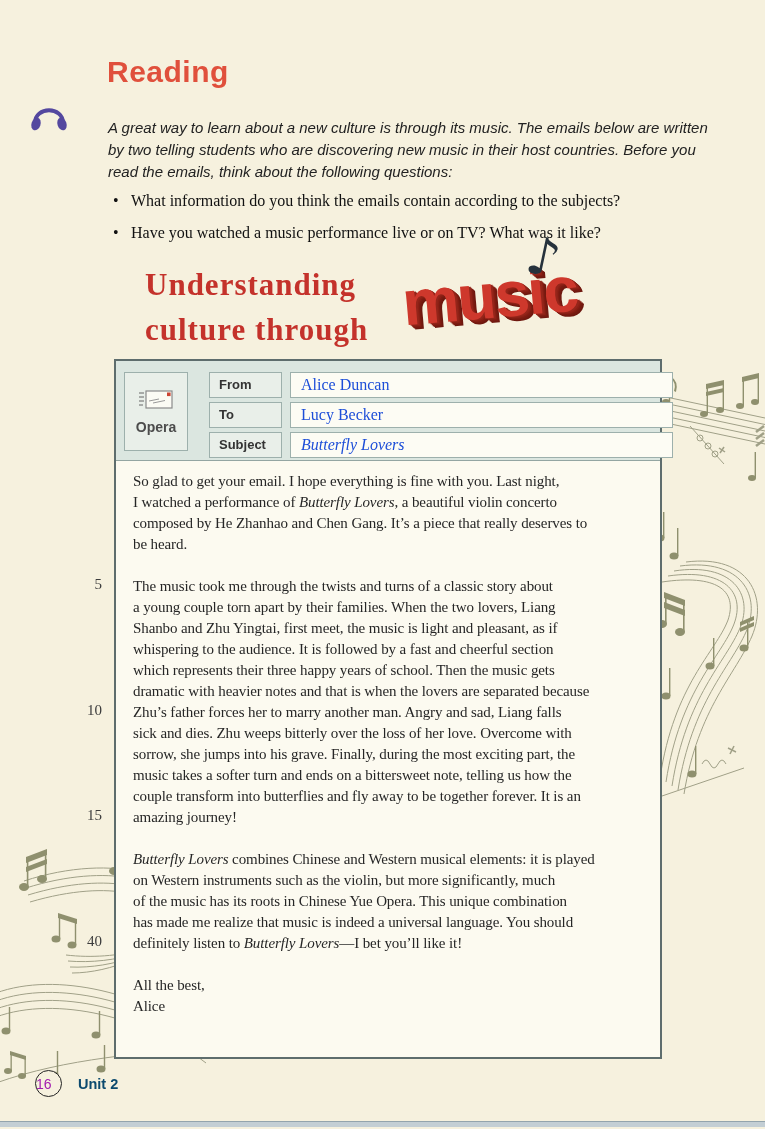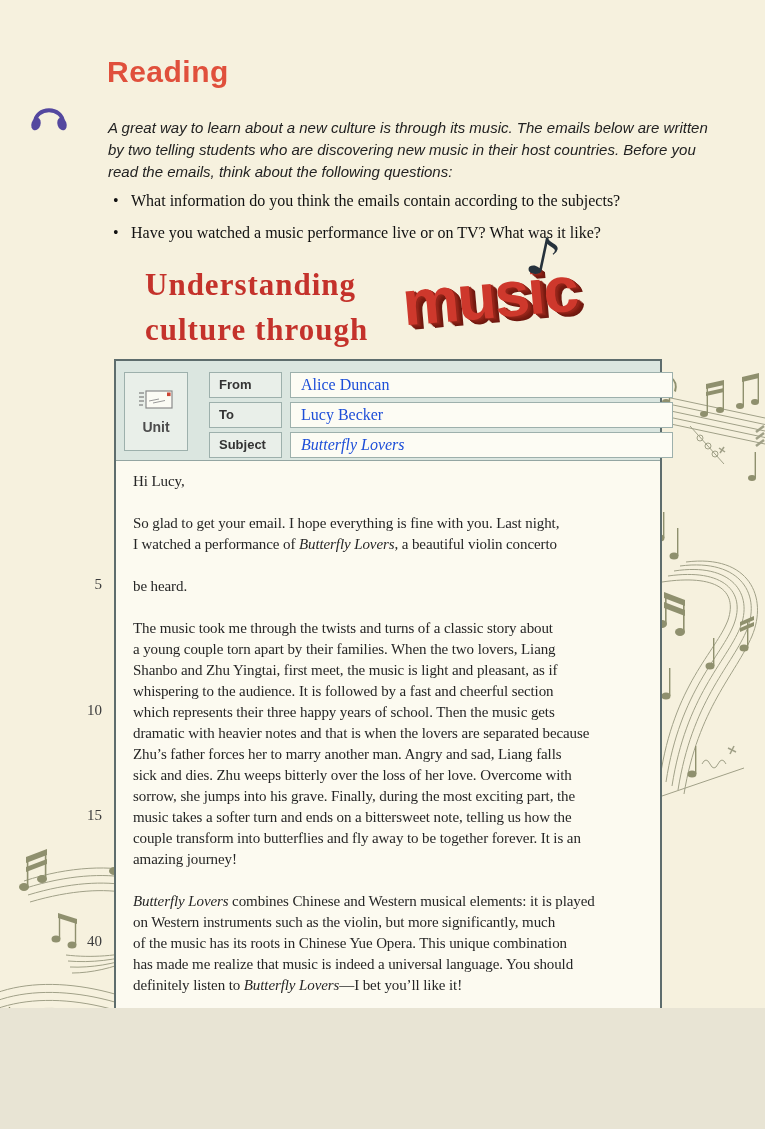--- a/index.html
+++ b/index.html
@@ -1,16 +1,16 @@
 <!DOCTYPE html>
 <html><head>
 <meta charset="utf-8">
 <style>
   html,body{margin:0;padding:0;background:#e8e4d4;}
-  .page{position:relative;width:765px;height:1008px;background:#f6f1de;overflow:hidden;
+  .page{position:relative;width:765px;height:1129px;background:#f6f1de;overflow:hidden;
         font-family:"Liberation Sans",sans-serif;}
   .decor{position:absolute;z-index:1;opacity:.8;}
 
   .reading-title{position:absolute;left:107px;top:55px;margin:0;font-size:30px;font-weight:bold;
         color:#e0503c;letter-spacing:.5px;z-index:2;}
   .headphones{position:absolute;left:28px;top:98px;z-index:2;}
   .intro{position:absolute;left:108px;top:117px;width:585px;font-style:italic;font-size:15px;
         line-height:22px;color:#222;z-index:2;white-space:nowrap;}
   .questions{position:absolute;left:113px;top:190px;width:600px;font-family:"Liberation Serif",serif;
         font-size:16px;color:#111;z-index:2;}
@@ -217,40 +217,39 @@
         <svg width="38" height="24" viewBox="0 0 38 24">
           <line x1="2" y1="5" x2="7" y2="5" stroke="#666" stroke-width="1"></line>
           <line x1="2" y1="9" x2="7" y2="9" stroke="#666" stroke-width="1"></line>
           <line x1="2" y1="13" x2="7" y2="13" stroke="#666" stroke-width="1"></line>
           <line x1="2" y1="17" x2="6" y2="17" stroke="#666" stroke-width="1"></line>
           <rect x="9" y="3" width="26" height="17" fill="#fbfbf4" stroke="#8a8a8a" stroke-width="1.2"></rect>
           <rect x="30" y="4.5" width="3.6" height="3.6" fill="#cc4433"></rect>
           <line x1="12" y1="13" x2="22" y2="11" stroke="#999" stroke-width="1"></line>
           <line x1="16" y1="15" x2="28" y2="12.5" stroke="#999" stroke-width="1"></line>
         </svg>
-        <span class="send-label">Unit</span>
+        <span class="send-label">Opera</span>
       </div>
       <div class="field-rows">
         <div class="field-row">
           <div class="field-label">From</div>
           <div class="field-input">Alice Duncan</div>
         </div>
         <div class="field-row">
           <div class="field-label">To</div>
           <div class="field-input">Lucy Becker</div>
         </div>
         <div class="field-row">
           <div class="field-label">Subject</div>
           <div class="field-input italic">Butterfly Lovers</div>
         </div>
       </div>
     </div>
     <div class="email-body">
-        <p><span>Hi Lucy,</span></p>
-        <p><span>So glad to get your email. I hope everything is fine with you. Last night,</span><br><span>I watched a performance of </span><em>Butterfly Lovers</em><span>, a beautiful violin concerto</span><br><br><span>be heard.</span></p>
+        <p><span>So glad to get your email. I hope everything is fine with you. Last night,</span><br><span>I watched a performance of </span><em>Butterfly Lovers</em><span>, a beautiful violin concerto</span><br><span>composed by He Zhanhao and Chen Gang. It’s a piece that really deserves to</span><br><span>be heard.</span></p>
         <p><span>The music took me through the twists and turns of a classic story about</span><br><span>a young couple torn apart by their families. When the two lovers, Liang</span><br><span>Shanbo and Zhu Yingtai, first meet, the music is light and pleasant, as if</span><br><span>whispering to the audience. It is followed by a fast and cheerful section</span><br><span>which represents their three happy years of school. Then the music gets</span><br><span>dramatic with heavier notes and that is when the lovers are separated because</span><br><span>Zhu’s father forces her to marry another man. Angry and sad, Liang falls</span><br><span>sick and dies. Zhu weeps bitterly over the loss of her love. Overcome with</span><br><span>sorrow, she jumps into his grave. Finally, during the most exciting part, the</span><br><span>music takes a softer turn and ends on a bittersweet note, telling us how the</span><br><span>couple transform into butterflies and fly away to be together forever. It is an</span><br><span>amazing journey!</span></p>
         <p><em>Butterfly Lovers</em><span> combines Chinese and Western musical elements: it is played</span><br><span>on Western instruments such as the violin, but more significantly, much</span><br><span>of the music has its roots in Chinese Yue Opera. This unique combination</span><br><span>has made me realize that music is indeed a universal language. You should</span><br><span>definitely listen to </span><em>Butterfly Lovers</em><span>—I bet you’ll like it!</span></p>
         <p><span>All the best,</span><br><span>Alice</span></p>
       </div>
   </div>
 
   <div class="line-num ln-5">5</div>
   <div class="line-num ln-10">10</div>
   <div class="line-num ln-15">15</div>
   <div class="line-num ln-20">40</div>

